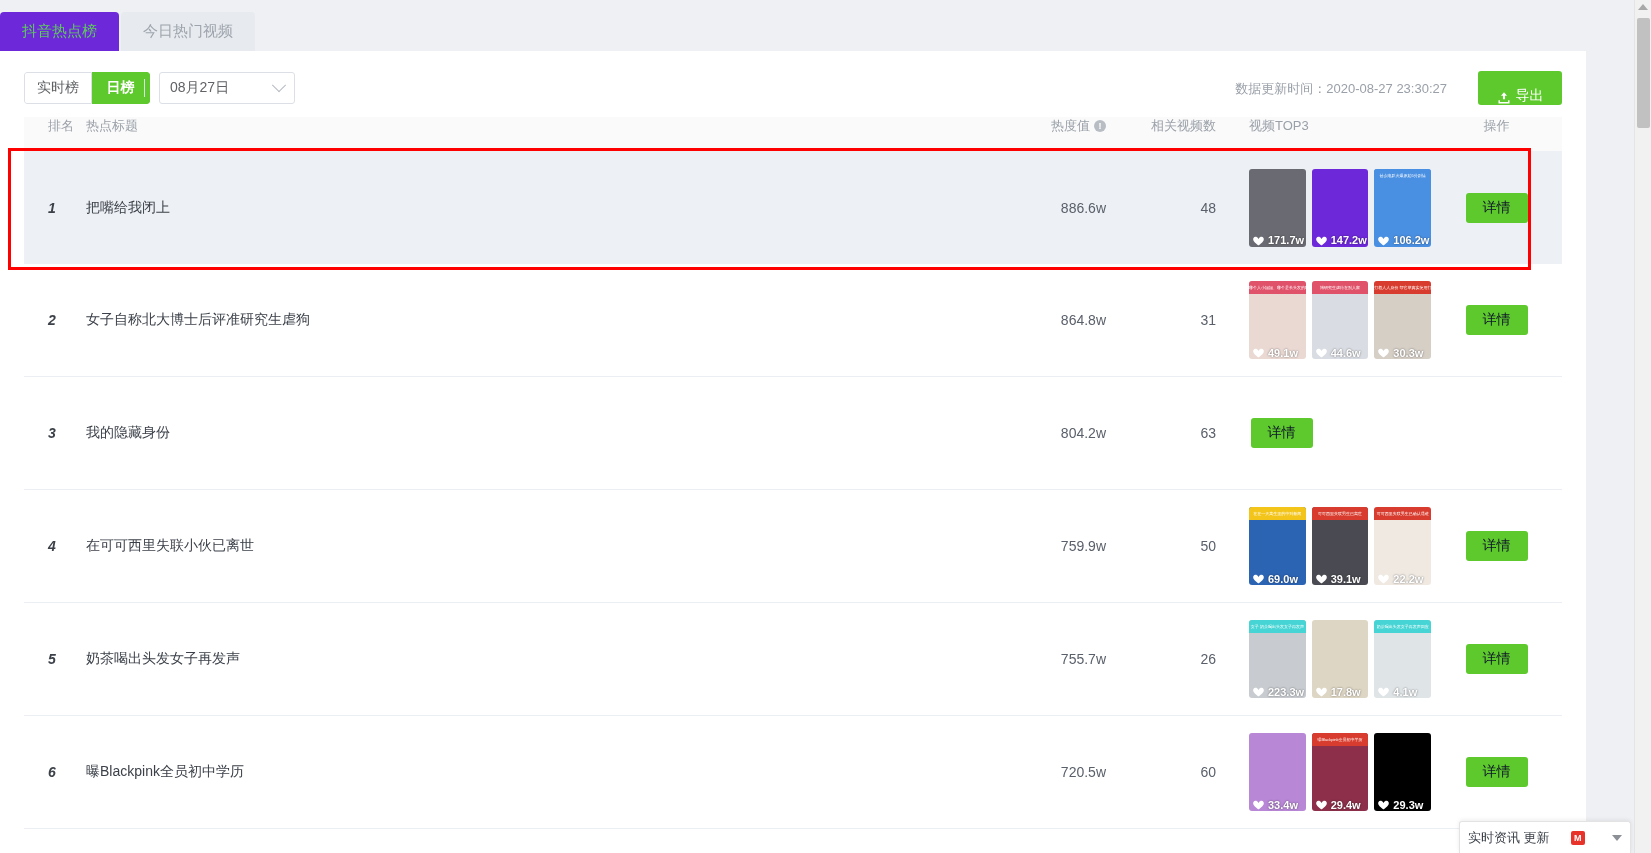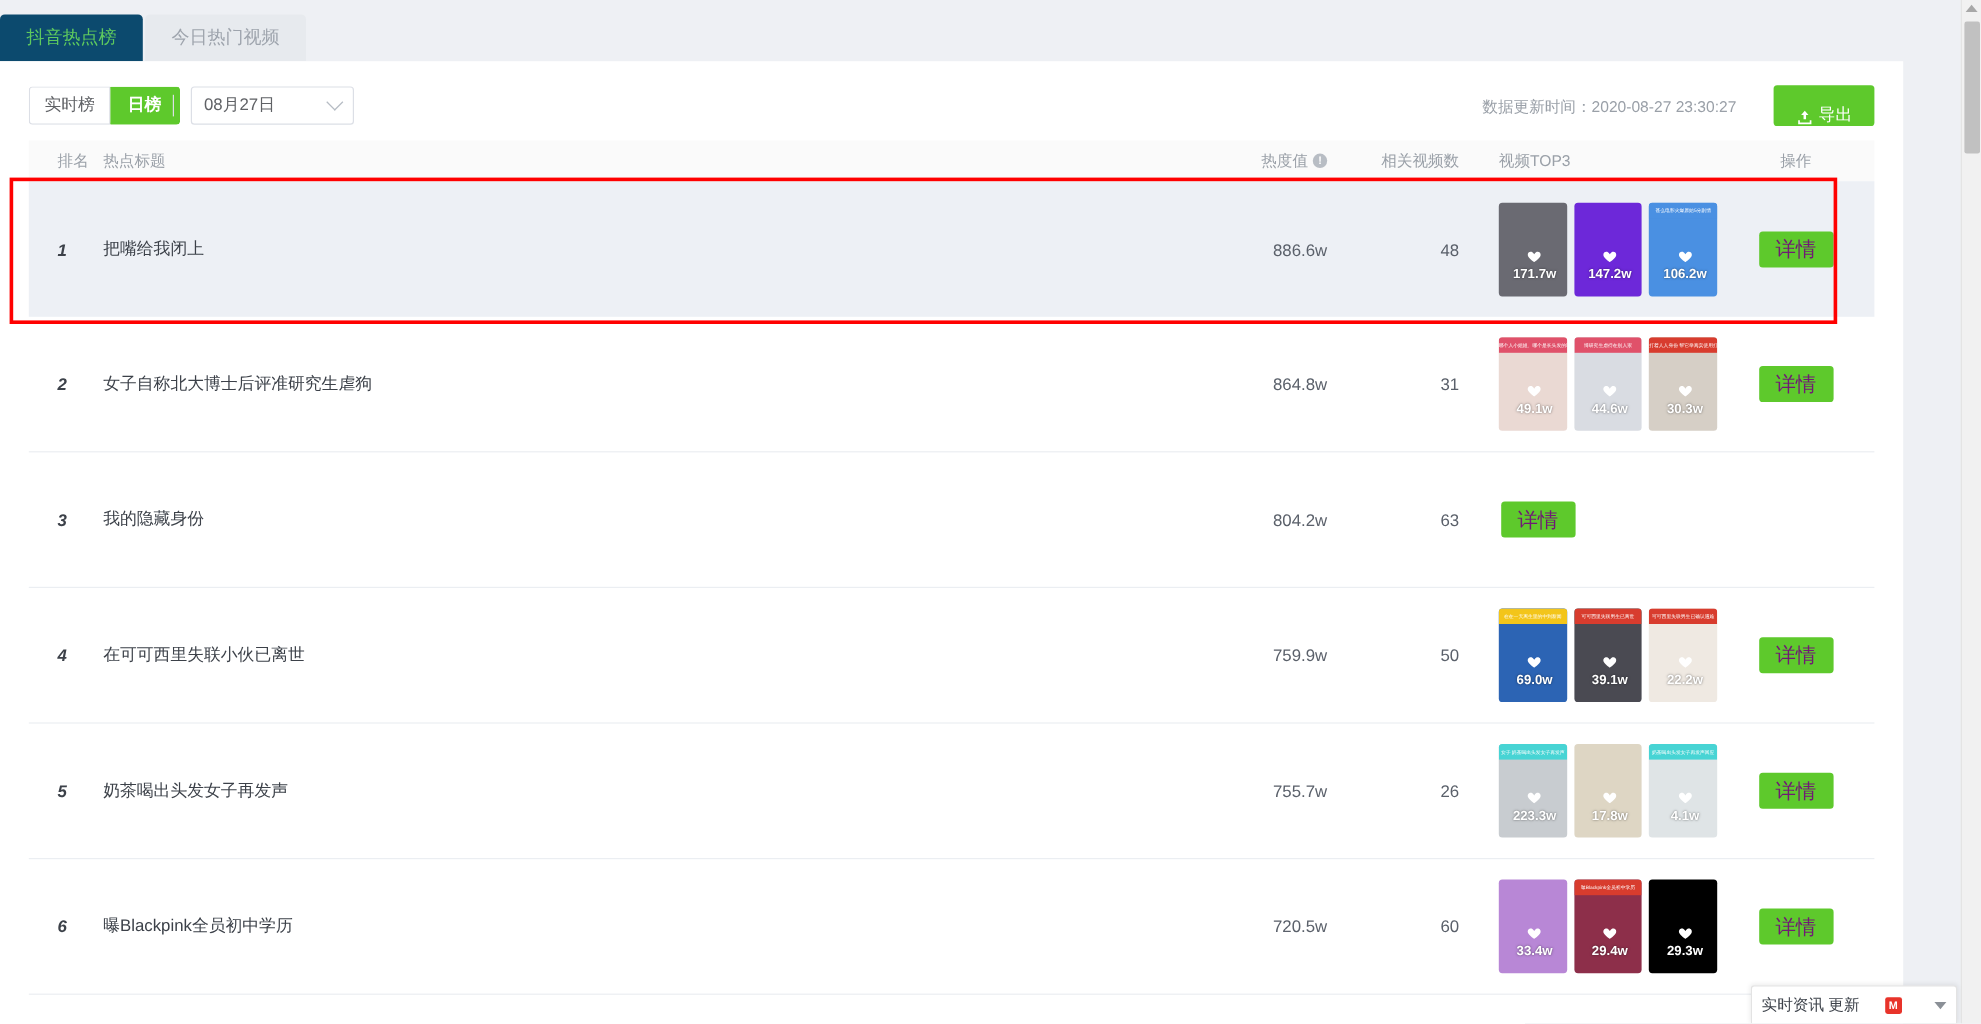--- a/index.html
+++ b/index.html
@@ -18,21 +18,21 @@
     display: flex; align-items: flex-end;
   }
   .tab {
     height: 39px; padding: 0 22px;
     display: flex; align-items: center; justify-content: center;
     font-size: 15px; color: #9ea4ad;
     background: #e7eaee;
     border-radius: 4px 4px 0 0;
     cursor: pointer; user-select: none;
   }
-  .tab.active { background: #0c4a6e; color: #5ec95e; }
+  .tab.active { background: #6d28d9; color: #5ec95e; }
   .tab + .tab { margin-left: 2px; }
 
   
   .card {
     position: absolute; left: 0; top: 51px;
     width: 1586px; height: 802px;
     background: #ffffff;
   }
 
   
@@ -90,21 +90,21 @@
     gap: 5px; cursor: pointer; user-select: none;
   }
   .export .lbl { font-size: 14px; color: #fff; }
   .ico-upload { width: 14px; height: 14px; display: block; }
 
   
   .thead {
     position: absolute; left: 24px; top: 66px;
     width: 1538px; height: 34px;
     background: #fafafa;
-    display: flex; align-items: center;
+    display: flex; align-items: flex-start;
     font-size: 13px; color: #9aa0a8;
   }
   .c-rank  { width: 62px; padding-left: 24px; }
   .c-title { width: 900px; }
   .c-heat  { width: 120px; text-align: right; display:flex; align-items:center; justify-content:flex-end; gap:4px;}
   .c-cnt   { width: 110px; text-align: right; }
   .c-top3  { width: 215px; padding-left: 33px; }
   .c-act   { width: 131px; text-align: center; }
 
   .ico-info {
@@ -134,34 +134,33 @@
     border-radius: 3px; overflow: hidden;
     background: #cfd3d8;
     cursor: pointer;
   }
   .thumb .tbanner {
     position: absolute; left: 0; top: 0; width: 100%; height: 13px;
     font-size: 4px; color: #fff; text-align: center;
     line-height: 13px; overflow: hidden; white-space: nowrap;
   }
   .thumb .likes {
-    position: absolute; left: 0; bottom: 12px; width: 100%;
+    position: absolute; left: 0; bottom: 0; width: 100%;
     display: flex; align-items: center; gap: 3px;
     padding-left: 3px;
-    flex-direction: column;
   }
   .heart { width: 13px; height: 13px; display: block; flex: none; }
   .likeval {
     font-size: 11px; color: #fff; font-weight: bold;
     text-shadow: 0 0 2px rgba(0,0,0,.55);
   }
   .detail {
     width: 62px; height: 30px; margin: 0 auto;
     background: #5ec92c; border-radius: 3px;
-    color: #701a75; font-size: 17px;
+    color: #0f172a; font-size: 14px;
     display: flex; align-items: center; justify-content: center;
     cursor: pointer; user-select: none;
   }
 
   
   .redbox {
     position: absolute; left: 8px; top: 148px;
     width: 1523px; height: 122px;
     border: 3px solid #ff0000;
     pointer-events: none;

